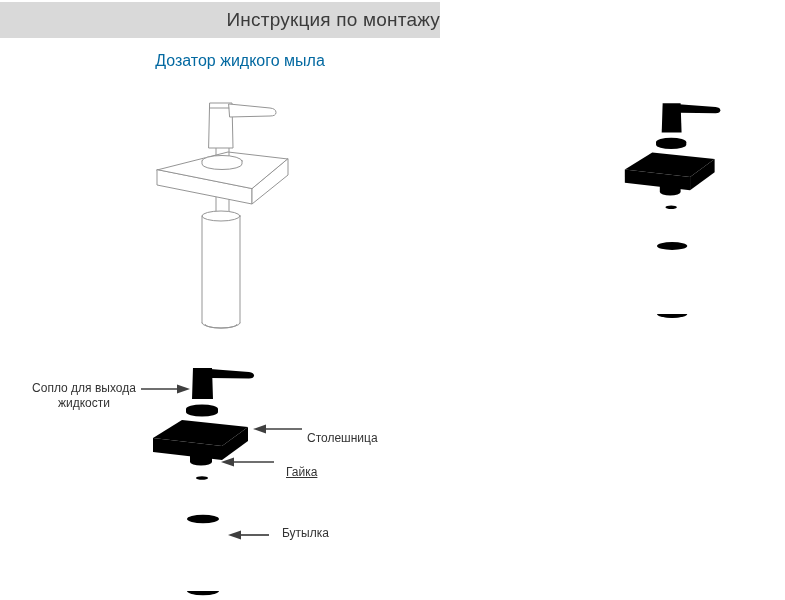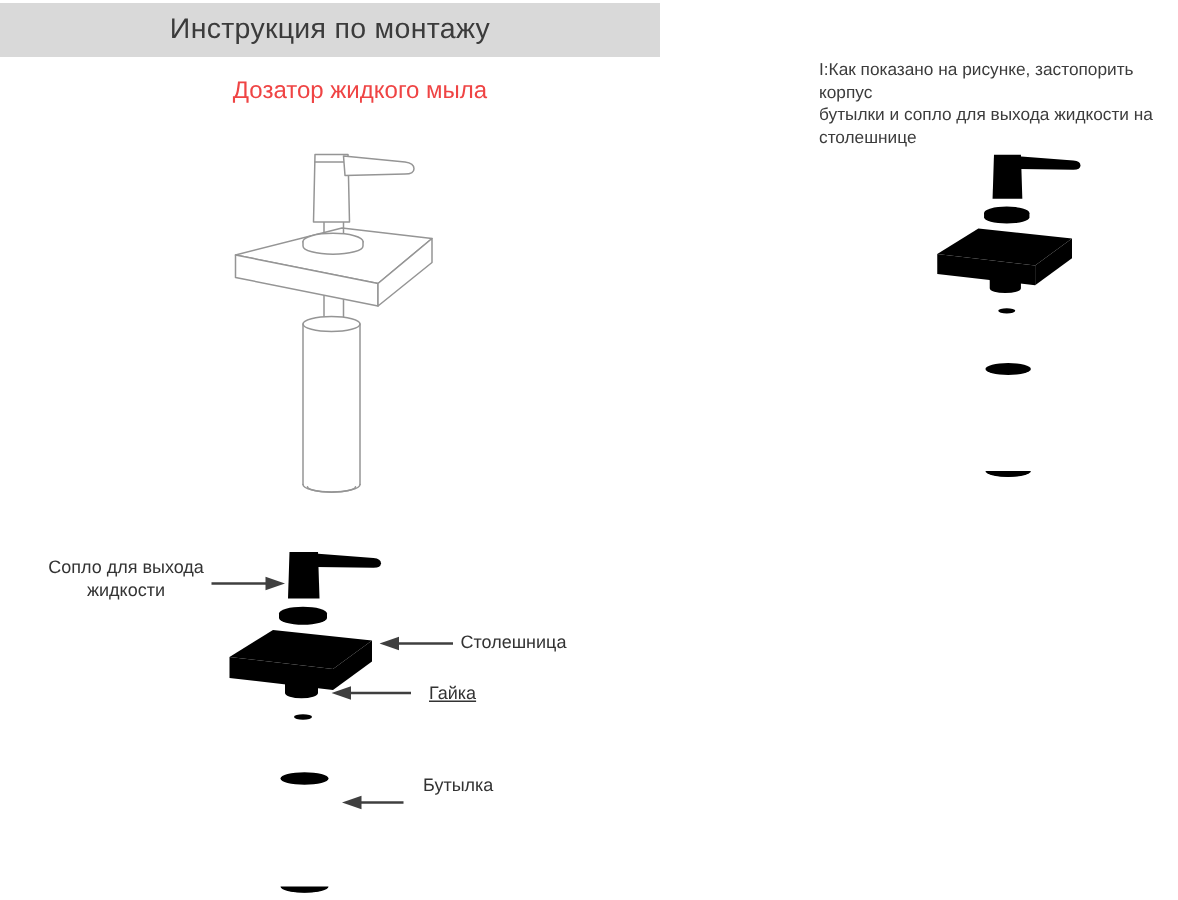--- a/index.html
+++ b/index.html
@@ -1,60 +1,55 @@
 <!DOCTYPE html>
 <html><head>
 <meta charset="utf-8">
 <style>
   html,body{margin:0;padding:0;background:#fff;}
   body{width:785px;height:600px;overflow:hidden;
        font-family:"Liberation Sans","DejaVu Sans",sans-serif;color:#333;}
   .page{position:relative;width:785px;height:600px;background:#ffffff;}
 
   .header-bar{position:absolute;left:0;top:2px;width:440px;height:36px;
-              background:#d9d9d9;display:flex;align-items:center;justify-content:center;}
+              background:#d9d9d9;display:flex;align-items:center;justify-content:flex-end;}
   .header-title{font-size:19px;color:#3b3b3b;letter-spacing:.2px;}
 
   .subtitle{position:absolute;left:40px;top:52px;width:400px;text-align:center;
-            font-size:16px;color:#ef4444;}
+            font-size:16px;color:#0369a1;}
 
   .note{position:absolute;left:546px;top:40px;width:240px;
         font-size:11.5px;line-height:15px;color:#3c3c3c;}
 
   .fig{position:absolute;}
   .fig path,.fig ellipse,.fig line{stroke:#959595;stroke-width:1;fill:none;
         stroke-linejoin:round;stroke-linecap:round;}
   .fig .solid{fill:#ffffff;}
 
-  .part-label{position:absolute;font-size:12px;line-height:15px;color:#333;}
+  .part-label{position:absolute;font-size:12px;line-height:15px;color:#333;margin-top:10px;}
   .lbl-nozzle{left:28px;top:371px;width:112px;text-align:center;}
   .lbl-countertop{left:307px;top:421px;text-align:center;}
   .lbl-nut{left:286px;top:455px;text-decoration:underline;}
   .lbl-bottle{left:282px;top:516px;}
 
   .arrow{position:absolute;}
   .arrow line{stroke:#3f3f3f;stroke-width:1.7;}
   .arrow polygon{fill:#3f3f3f;stroke:none;}
 </style>
 </head>
 <body>
 
 <div class="page">
 
   <div class="header-bar">
     <span class="header-title">Инструкция по монтажу</span>
   </div>
 
   <div class="subtitle">Дозатор жидкого мыла</div>
 
-  <div class="note">
-    <div>I:Как показано на рисунке, застопорить корпус</div>
-    <div>бутылки и сопло для выхода жидкости на</div>
-    <div>столешнице</div>
-  </div>
 
   <svg width="0" height="0" style="position:absolute" aria-hidden="true">
     <defs>
       <g id="exploded-dispenser">
 
         <g>
           <path class="solid" d="M43,6 L62,6 L63,37 L42,37 Z"></path>
           <path d="M43,11 L62,11"></path>
           <path class="solid" d="M60,7 L99,10 Q104,10.5 104,13.5 Q104,16.5 99,16.5 L61,16 Z"></path>
           <path d="M47,37 L47,46 M58,37 L58,46"></path>

